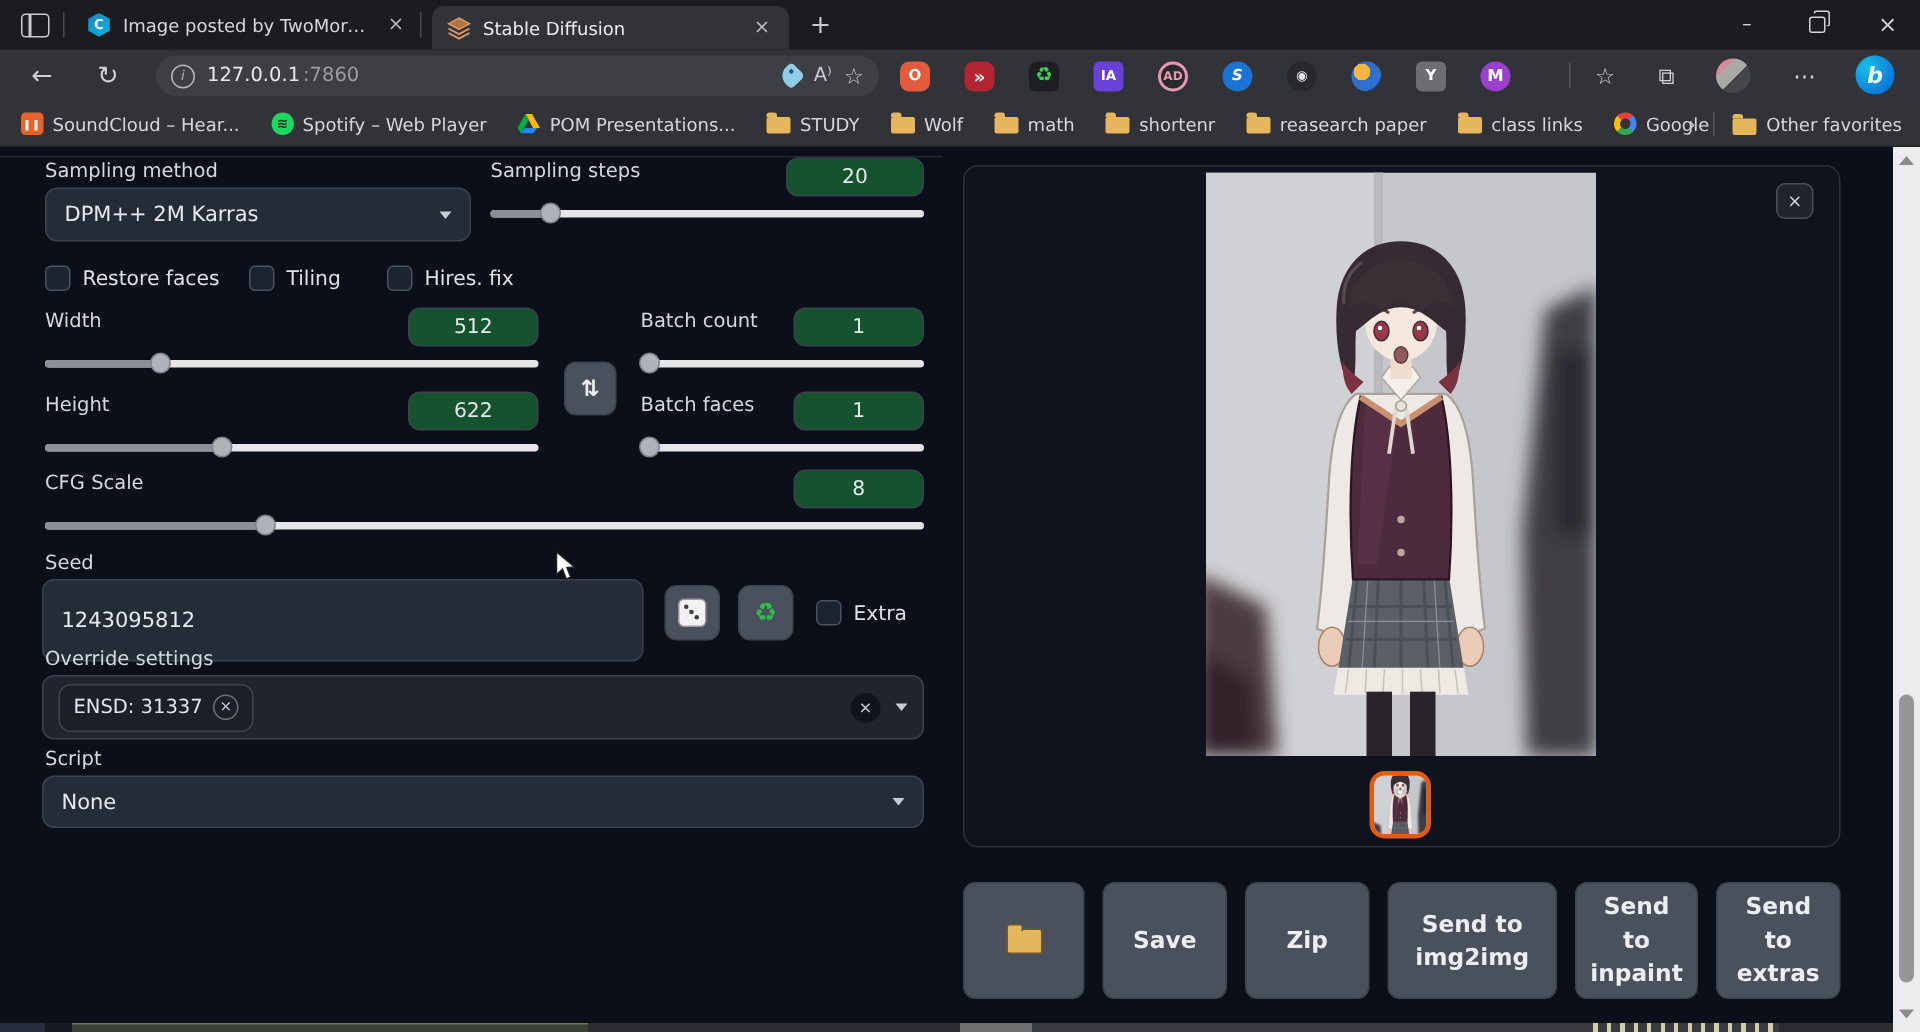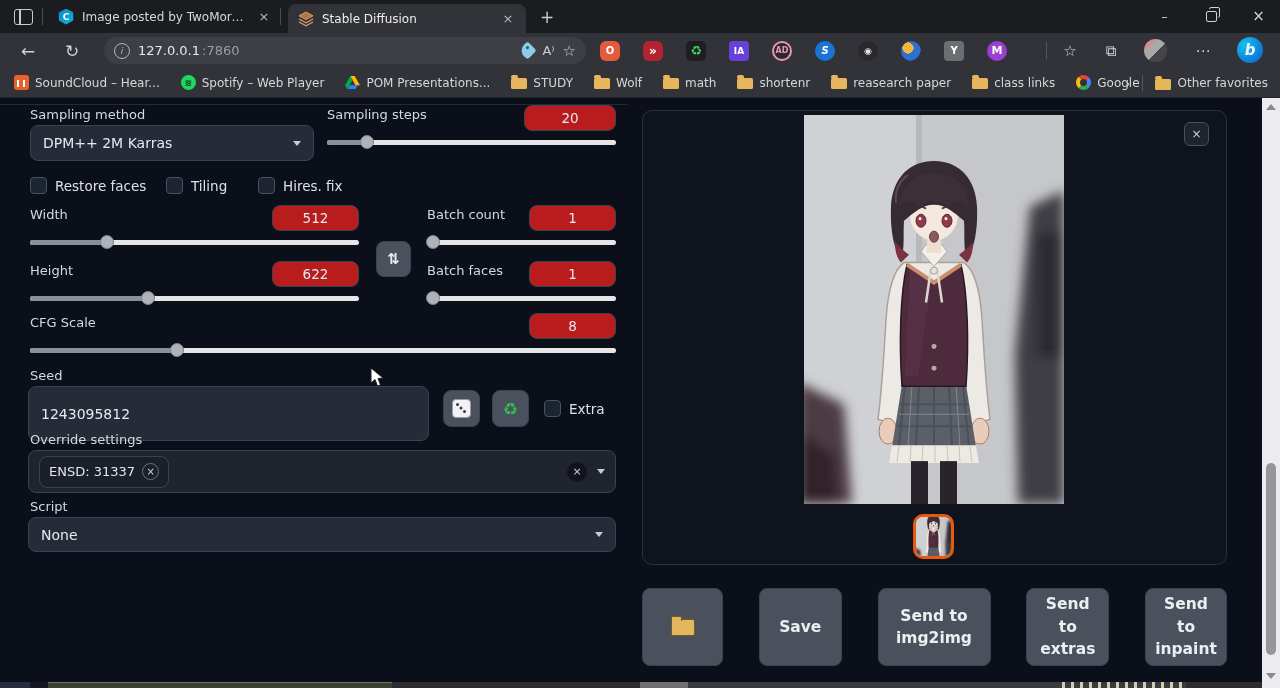--- a/index.html
+++ b/index.html
@@ -71,21 +71,21 @@
   .g-ic{width:15px;height:15px;border-radius:50%;position:relative;
     background:conic-gradient(from -45deg,#ea4335 0 25%,#4285f4 0 50%,#34a853 0 75%,#fbbc05 0 100%);}
   .g-ic::after{content:"";position:absolute;left:4px;top:4px;width:7px;height:7px;border-radius:50%;background:#323338;}
   .bm-right{position:absolute;right:12px;top:0;height:30px;display:flex;align-items:center;gap:12px;}
   .bm-chevron{color:#c9cbcf;font-size:13px;}
   .bm-sep{width:1px;height:16px;background:#55565b;}
   
   .lp{position:absolute;left:0;top:98px;width:630px;height:590px;text-decoration:underline;}
   .lp-topline{position:absolute;left:0;top:6px;width:628px;height:1px;background:#232a36;}
   .lbl{position:absolute;font-size:13px;color:#d4d8df;}
-  .numbox{position:absolute;height:26px;background:#b91c1c;border:1px solid #3b4250;border-radius:8px;
+  .numbox{position:absolute;height:26px;background:#14532d;border:1px solid #3b4250;border-radius:8px;
     box-sizing:border-box;display:flex;align-items:center;justify-content:center;font-size:13.5px;color:#e6e9ef;}
   .slider{position:absolute;height:14px;}
   .slider .track{position:absolute;left:0;right:0;top:5px;height:5px;border-radius:3px;background:#e6e6e8;}
   .slider .fill{position:absolute;left:0;top:5px;height:5px;border-radius:3px;background:#8b9097;}
   .slider .knob{position:absolute;top:0;width:14px;height:14px;margin-left:-7px;border-radius:50%;
     background:#aeb3ba;border:1px solid #7e838a;box-sizing:border-box;}
   .dropdown{position:absolute;background:#262c37;border:1px solid #3b4250;border-radius:8px;box-sizing:border-box;
     display:flex;align-items:center;padding:0 12px;font-size:14px;color:#e6e9ef;}
   .caret{width:0;height:0;border-left:4.5px solid transparent;border-right:4.5px solid transparent;border-top:5.5px solid #c7ccd4;margin-left:auto;}
   .cbrow{position:absolute;display:flex;align-items:center;gap:8px;}
@@ -437,23 +437,24 @@
         <use href="#sdscene"></use>
       </svg>
     </div>
   </div>
 
   <div class="actions">
     <div class="abtn" style="width:81px">
       <span class="fold-big"></span>
     </div>
     <div class="abtn" style="width:83px">Save</div>
+    <div class="abtn" style="width:83px">Zip</div>
     <div class="abtn" style="width:113px;padding:0 4px">Send to img2img</div>
+    <div class="abtn" style="width:82px;padding:0 15px">Send to inpaint</div>
     <div class="abtn" style="width:83px;padding:0 15px">Send to extras</div>
-    <div class="abtn" style="width:82px;padding:0 15px">Send to inpaint</div>
   </div>
 
   <div class="vscroll">
     <div class="vs-up"></div>
     <div class="vs-thumb"></div>
     <div class="vs-down"></div>
   </div>
 
   <div class="bstrip">
     <div class="bseg" style="left:0;width:30px;background:#262c3c"></div>

